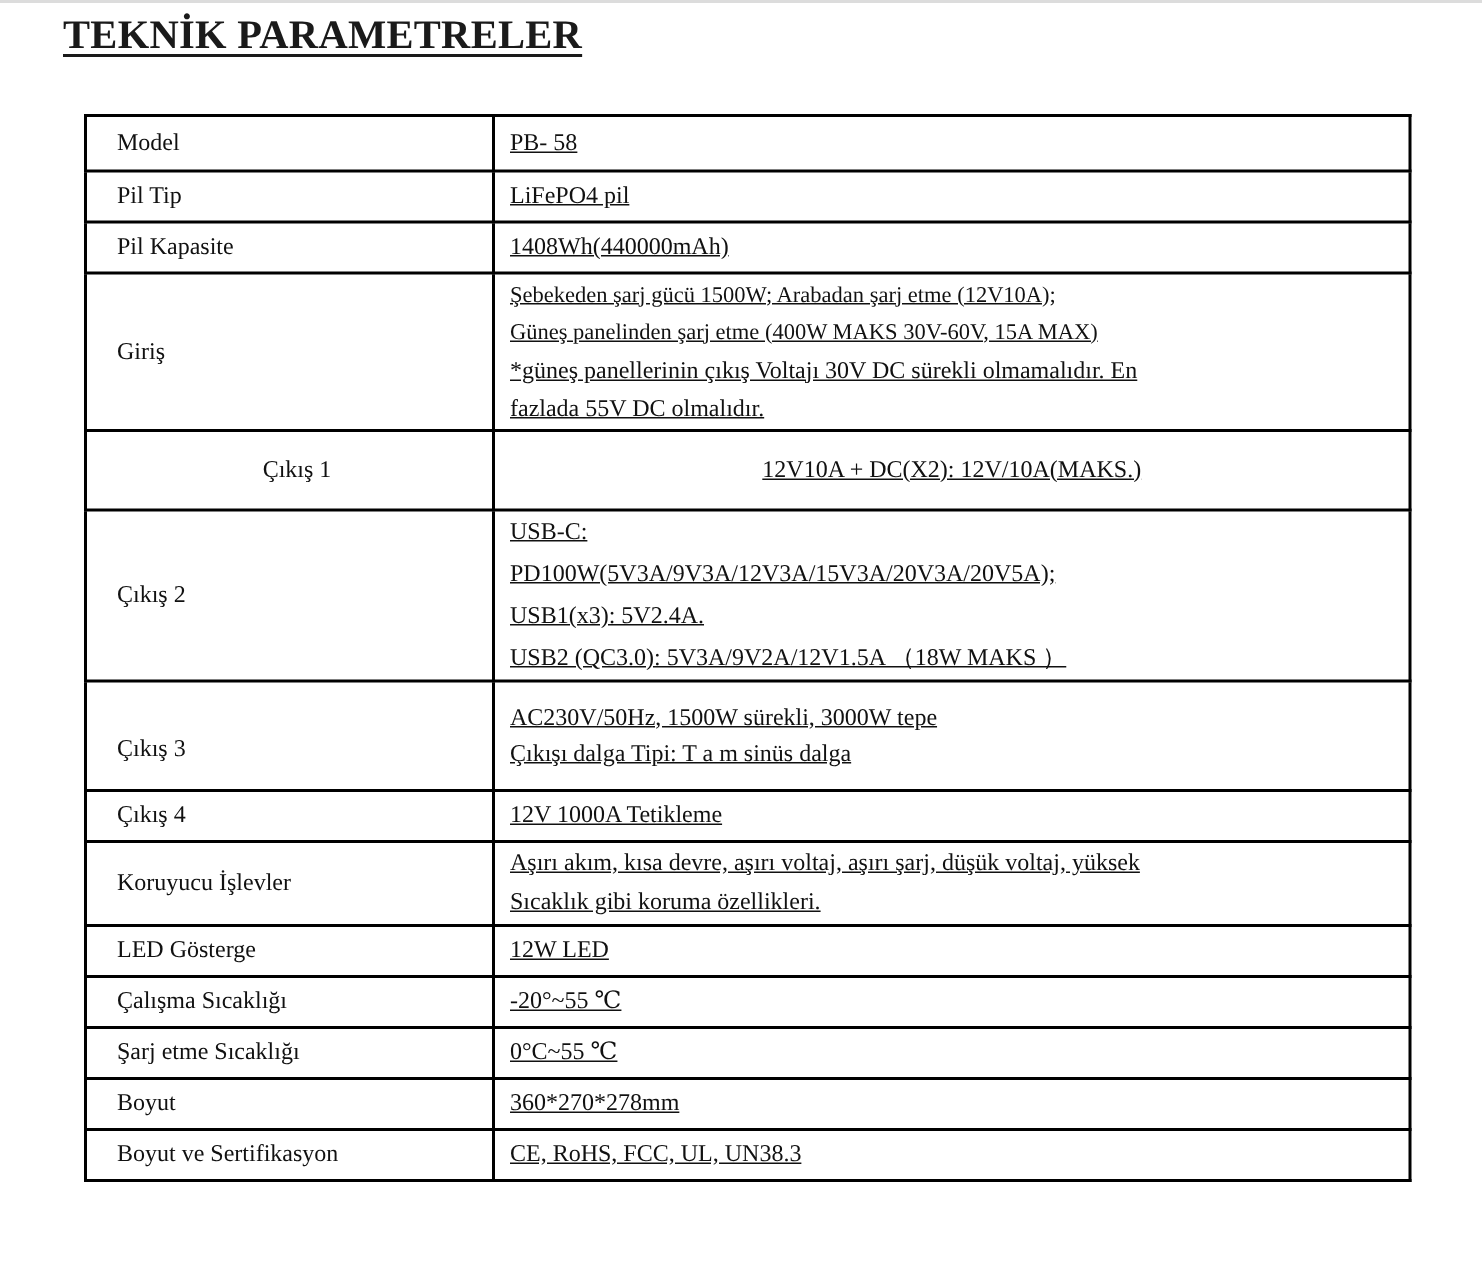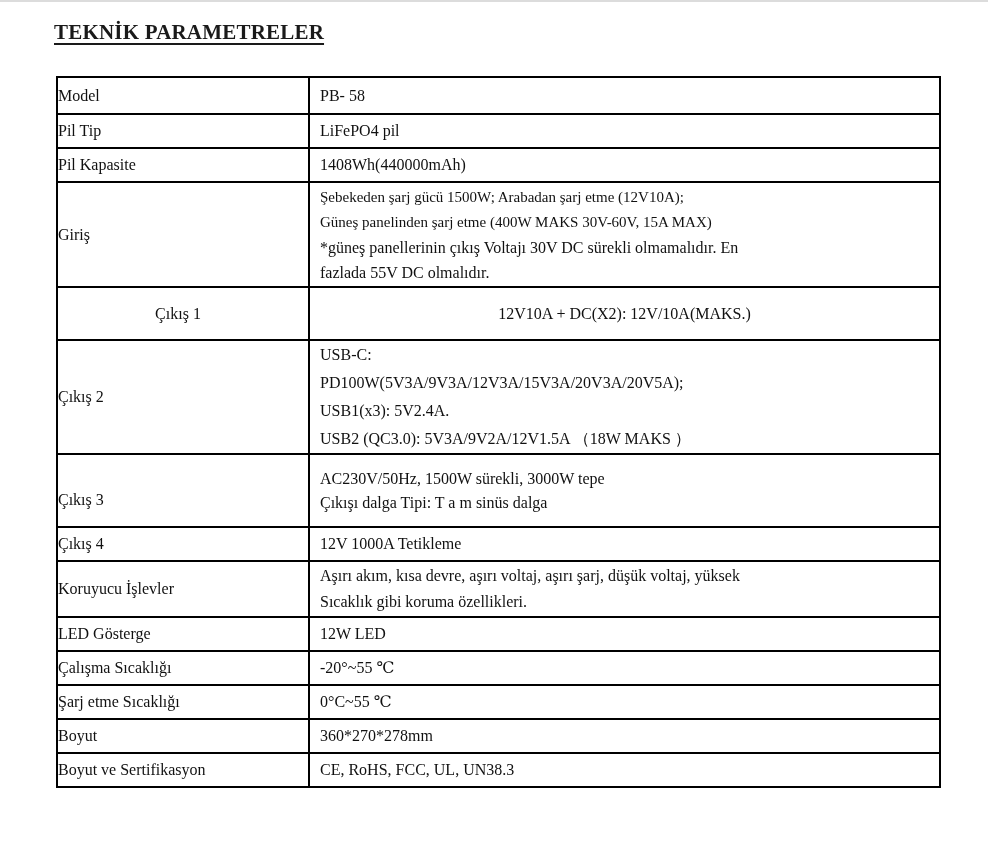--- a/index.html
+++ b/index.html
@@ -1,28 +1,28 @@
 <!DOCTYPE html>
 <html><head>
   <meta charset="utf-8">
   <style>
     html, body { margin: 0; padding: 0; background: #ffffff; }
     body { width: 988px; height: 842px; position: relative; overflow: hidden;
            font-family: "Liberation Serif", "DejaVu Serif", serif; color: #111; }
     .topbar { position: absolute; left: 0; top: 0; width: 988px; height: 2px; background: #dcdcdc; }
-    .title { position: absolute; left: 42px; top: 8px; margin: 12px;
-             font-family: "Liberation Serif", serif; font-weight: bold; font-size: 21px;
+    .title { position: absolute; left: 42px; top: 8px; margin: 0;
+             font-family: "Liberation Serif", serif; font-weight: bold; font-size: 27px;
              letter-spacing: 0.2px; text-decoration: underline; text-decoration-thickness: 2px;
              text-underline-offset: 4px; color: #1a1a1a; }
     table.spec { position: absolute; left: 56px; top: 76px; width: 885px;
                  border-collapse: collapse; table-layout: fixed; }
     table.spec td { border: 2.5px solid #000; vertical-align: middle; font-size: 16px;
                     line-height: 24px; padding: 0 10px; }
-    table.spec td.k { width: 240px; padding-left: 0; }
-    table.spec td.v { font-size: 16px; }
+    table.spec td.k { width: 240px; padding-left: 20px; }
+    table.spec td.v { font-size: 16px; text-decoration: underline; }
     .line { display: block; white-space: nowrap; }
     .r-model td { height: 35px; padding-top: 4px; }
     .r-piltip td { height: 32px; }
     .r-kap td { height: 32px; }
     .r-giris td { height: 103px; }
     .r-c1 td { height: 51px; padding-top: 14px; text-align: center; }
     .r-c2 td { height: 107px; }
     .r-c2 .v .line { line-height: 28px; }
     .r-c3 td { height: 53px; }
     .r-c3 td.k { padding-top: 18px; }

